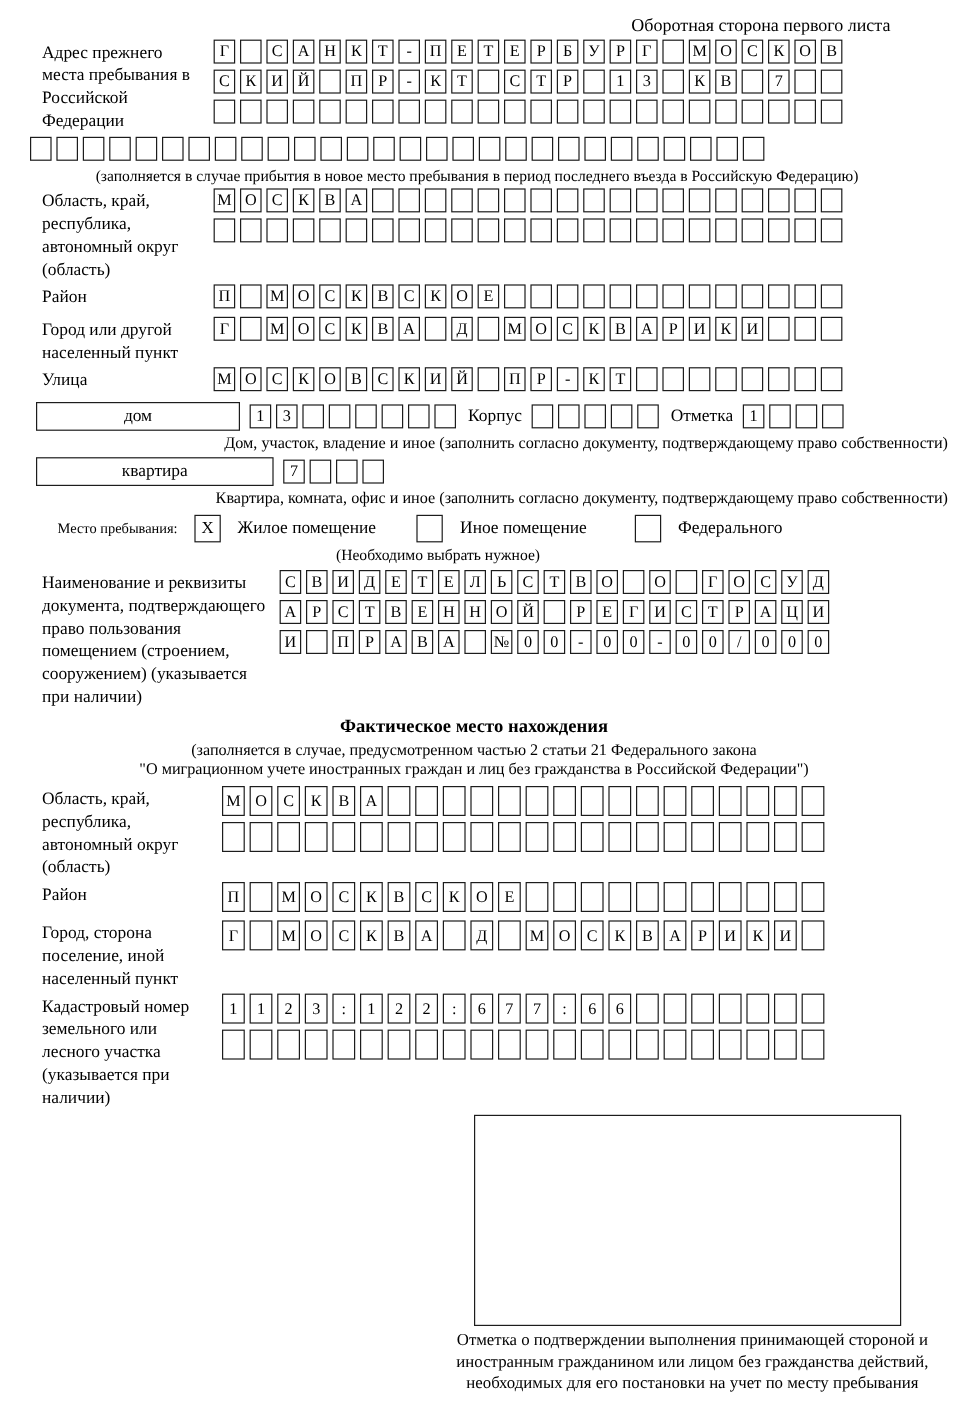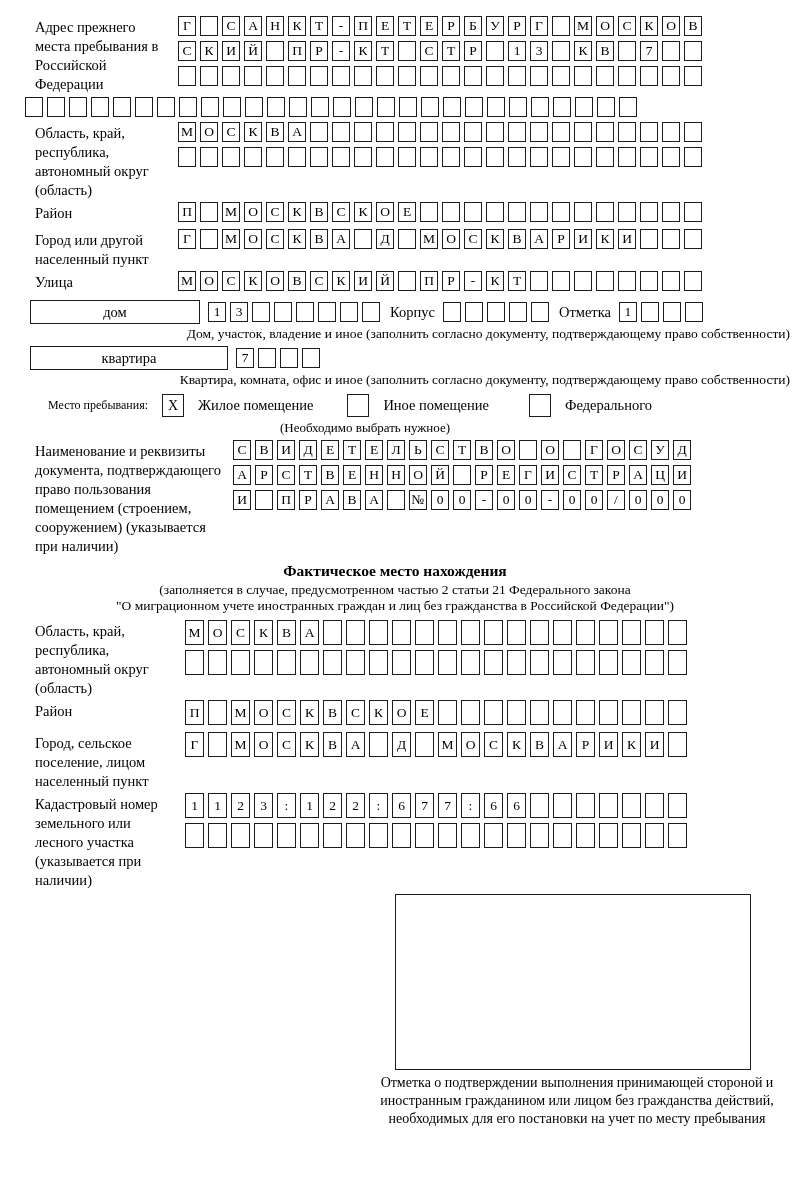--- a/index.html
+++ b/index.html
@@ -39,20 +39,21 @@
   .stampbox{width:356px;height:176px;border:1.6px solid #1c1c1c;margin-left:370px;margin-top:4px}
   .stamp-note{width:440px;margin-left:332px;margin-top:4px;font-size:14px;
     line-height:18px;text-align:center}
   .mt6{margin-top:6px}
 </style>
 </head>
 <body>
 
 <div class="page">
 
+  <div class="hdr">Оборотная сторона первого листа</div>
 
   <div class="frow" style="">
     <div class="flabel">Адрес прежнего места пребывания в Российской Федерации</div>
     <div class="cellcol">
       <div class="cellrow">
           <div class="cell">Г</div>
           <div class="cell"></div>
           <div class="cell">С</div>
           <div class="cell">А</div>
           <div class="cell">Н</div>
@@ -153,20 +154,21 @@
       <div class="cell"></div>
       <div class="cell"></div>
       <div class="cell"></div>
       <div class="cell"></div>
       <div class="cell"></div>
       <div class="cell"></div>
       <div class="cell"></div>
       <div class="cell"></div>
       <div class="cell"></div>
     </div>
+  <div class="caption">(заполняется в случае прибытия в новое место пребывания в период последнего въезда в Российскую Федерацию)</div>
 
 
   <div class="frow">
     <div class="flabel">Область, край, республика, автономный округ (область)</div>
     <div class="cellcol">
       <div class="cellrow">
           <div class="cell">М</div>
           <div class="cell">О</div>
           <div class="cell">С</div>
           <div class="cell">К</div>
@@ -517,21 +519,21 @@
         <div class="cell"></div>
         <div class="cell"></div>
         <div class="cell"></div>
         <div class="cell"></div>
         <div class="cell"></div>
         <div class="cell"></div>
       </div>
   </div>
 
   <div class="frow tall">
-    <div class="flabel flabel-f">Город, сельское поселение, лицом населенный пункт</div>
+    <div class="flabel flabel-f">Город, сторона поселение, иной населенный пункт</div>
     <div class="cellrow">
         <div class="cell">Г</div>
         <div class="cell"></div>
         <div class="cell">М</div>
         <div class="cell">О</div>
         <div class="cell">С</div>
         <div class="cell">К</div>
         <div class="cell">В</div>
         <div class="cell">А</div>
         <div class="cell"></div>

